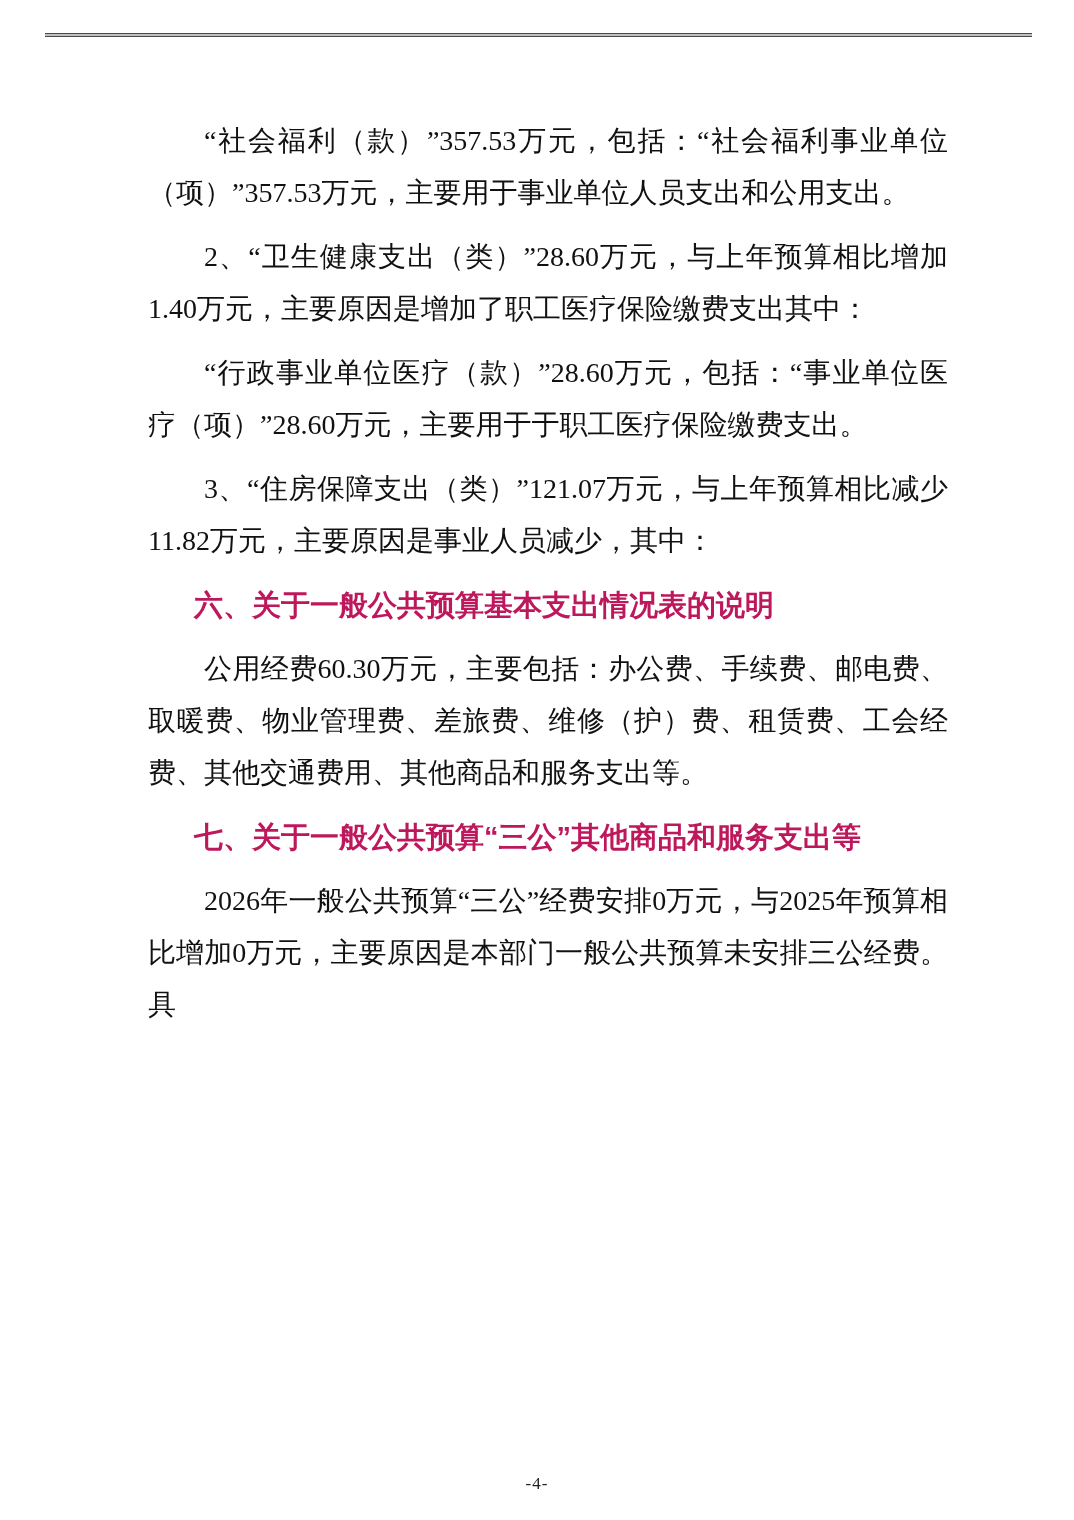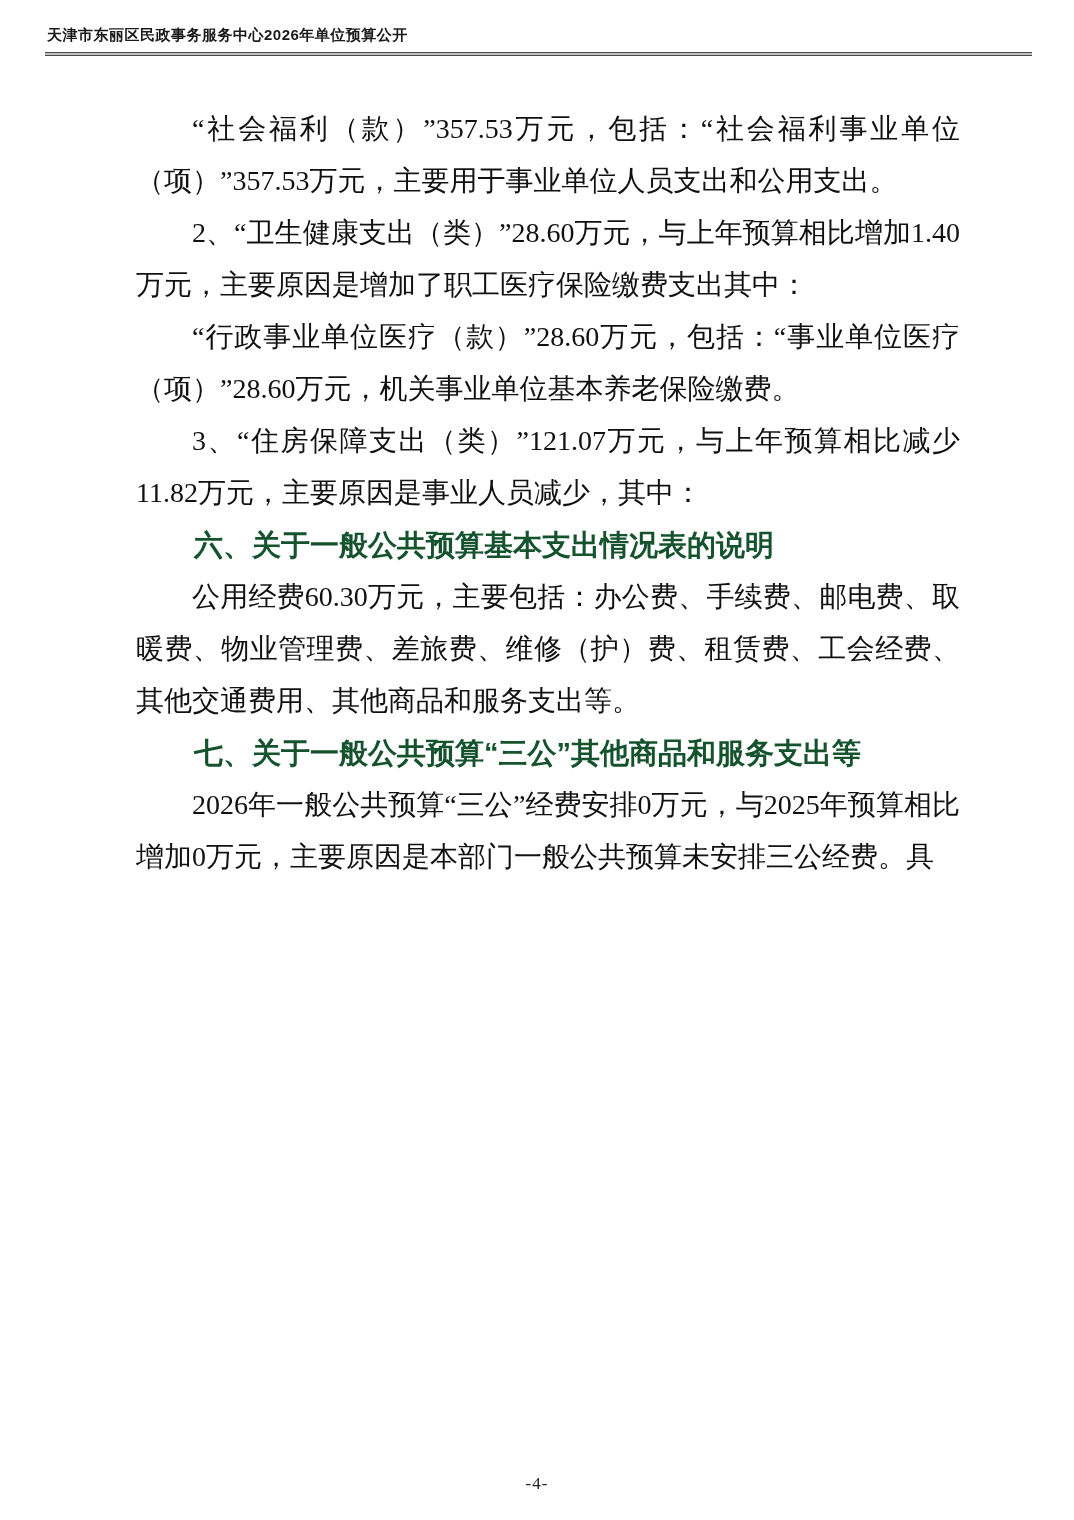--- a/index.html
+++ b/index.html
@@ -44,31 +44,31 @@
       left: 136px;
       width: 824px;
       font-family: "Liberation Serif", "DejaVu Serif", serif;
       font-size: 28px;
       line-height: 52px;
       text-align: justify;
       text-justify: inter-ideograph;
       color: #111111;
     }
     .para {
-      margin: 0;
+      margin: 12px;
       text-indent: 2em;
     }
     .doc-heading {
       margin: 0;
       text-indent: 2em;
       font-family: "Liberation Sans", "DejaVu Sans", sans-serif;
       font-weight: bold;
       font-size: 29px;
       line-height: 52px;
-      color: #14532d;
+      color: #be185d;
       text-align: left;
     }
     .page-footer {
       position: absolute;
       left: 0;
       bottom: 26px;
       width: 100%;
       text-align: center;
     }
     .page-number {
@@ -77,28 +77,27 @@
       color: #222222;
       letter-spacing: 1px;
     }
   </style>
 </head>
 <body>
 
 <div class="page">
 
   <header class="page-header">
-    <div class="header-title">天津市东丽区民政事务服务中心2026年单位预算公开</div>
     <div class="header-rule"></div>
   </header>
 
   <main class="doc-body">
     <p class="para">“社会福利（款）”357.53万元，包括：“社会福利事业单位（项）”357.53万元，主要用于事业单位人员支出和公用支出。</p>
     <p class="para">2、“卫生健康支出（类）”28.60万元，与上年预算相比增加1.40万元，主要原因是增加了职工医疗保险缴费支出其中：</p>
-    <p class="para">“行政事业单位医疗（款）”28.60万元，包括：“事业单位医疗（项）”28.60万元，机关事业单位基本养老保险缴费。</p>
+    <p class="para">“行政事业单位医疗（款）”28.60万元，包括：“事业单位医疗（项）”28.60万元，主要用于于职工医疗保险缴费支出。</p>
     <p class="para">3、“住房保障支出（类）”121.07万元，与上年预算相比减少11.82万元，主要原因是事业人员减少，其中：</p>
     <h2 class="doc-heading">六、关于一般公共预算基本支出情况表的说明</h2>
     <p class="para">公用经费60.30万元，主要包括：办公费、手续费、邮电费、取暖费、物业管理费、差旅费、维修（护）费、租赁费、工会经费、其他交通费用、其他商品和服务支出等。</p>
     <h2 class="doc-heading">七、关于一般公共预算“三公”其他商品和服务支出等</h2>
     <p class="para">2026年一般公共预算“三公”经费安排0万元，与2025年预算相比增加0万元，主要原因是本部门一般公共预算未安排三公经费。具</p>
   </main>
 
   <footer class="page-footer">
     <span class="page-number">-4-</span>
   </footer>

